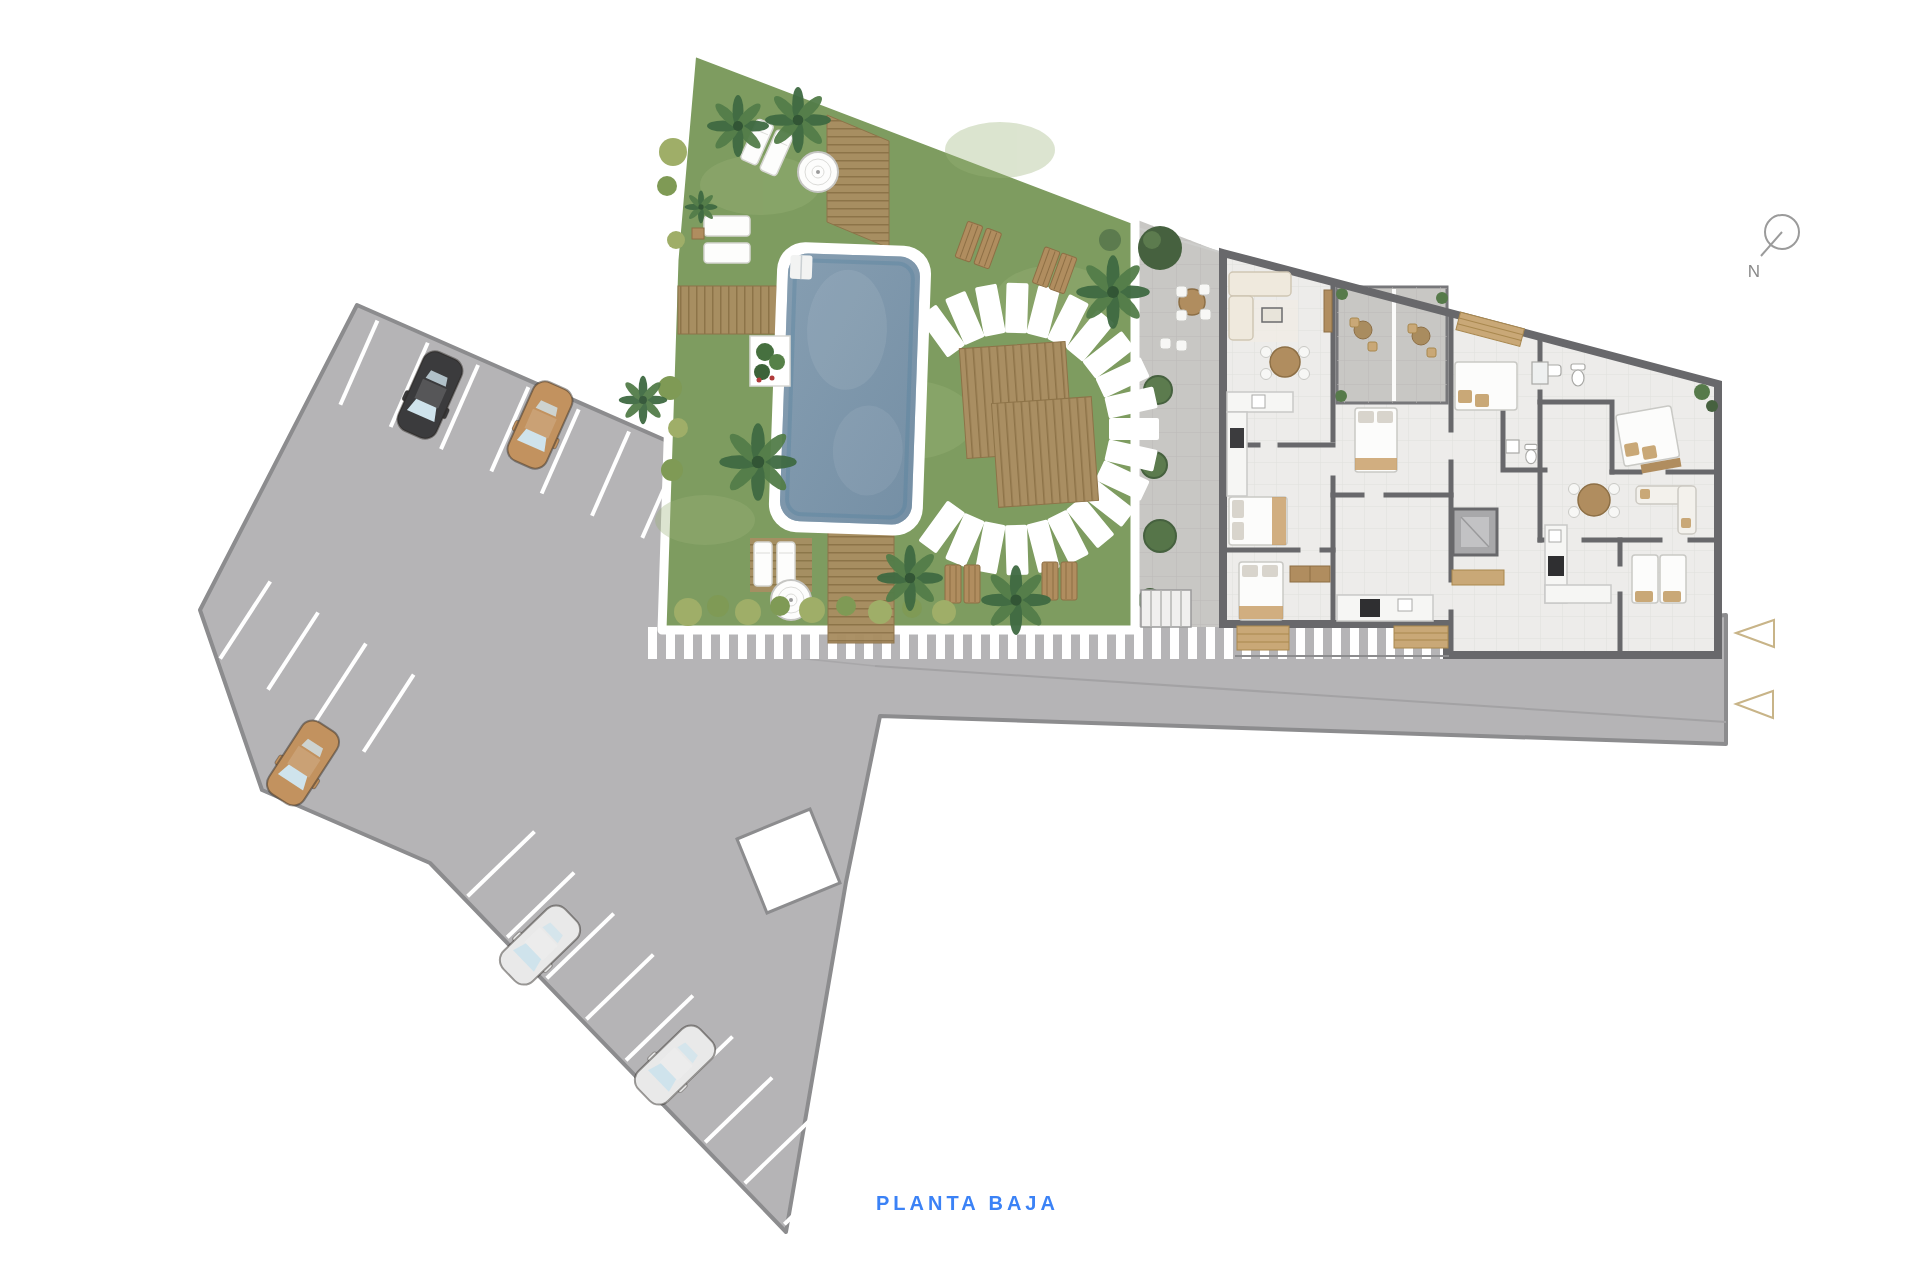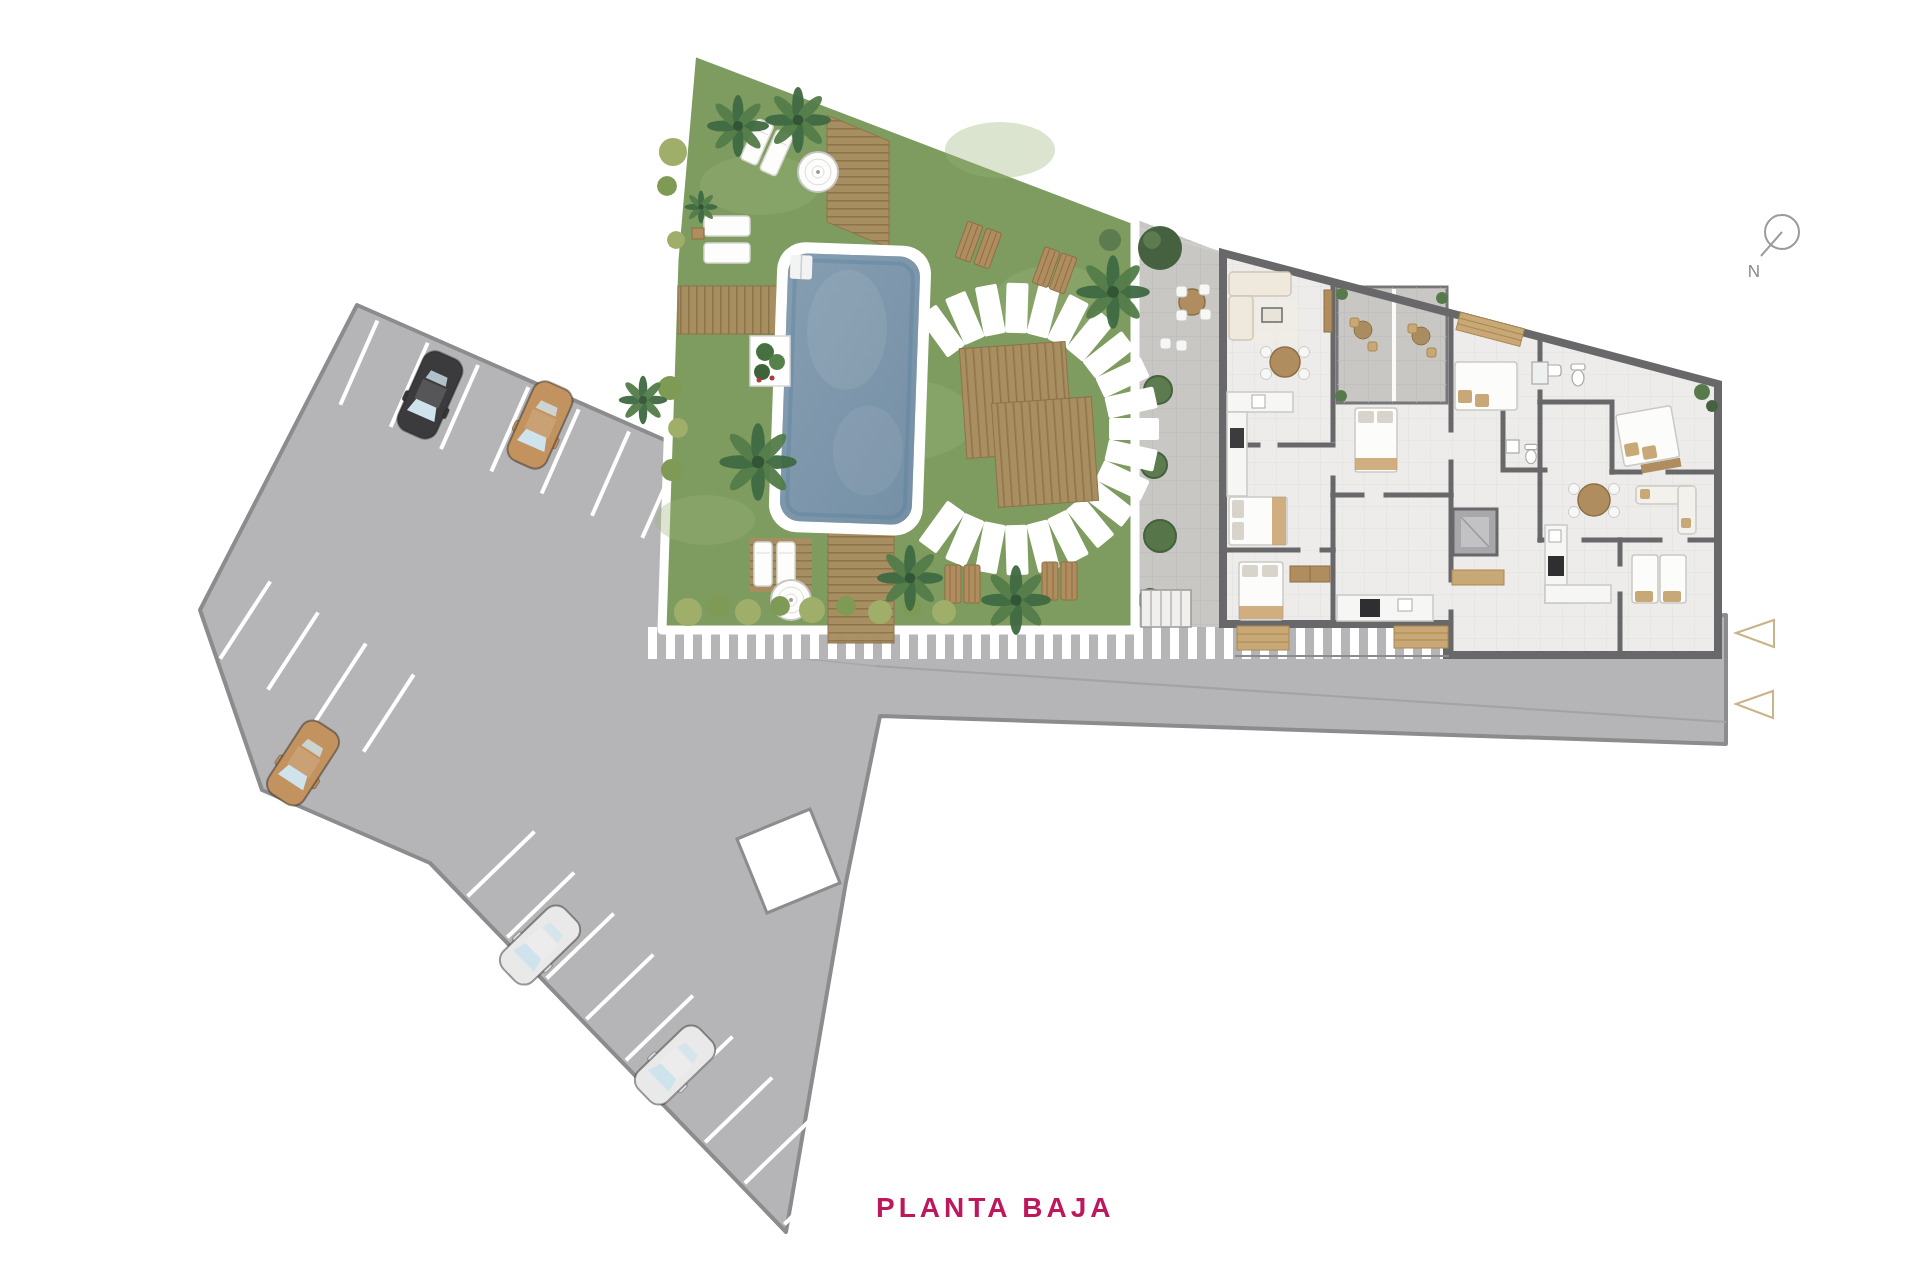--- a/index.html
+++ b/index.html
@@ -1,20 +1,20 @@
 <!DOCTYPE html>
 <html><head>
 <meta charset="utf-8">
 <style>
   html,body{margin:0;padding:0;background:#ffffff;}
   .page{position:relative;width:1920px;height:1280px;background:#ffffff;overflow:hidden;
         font-family:"Liberation Sans", sans-serif;}
   .page svg{position:absolute;left:0;top:0;}
-  .plan-title{position:absolute;left:876px;top:1192px;font-size:28px;font-weight:bold;
-        letter-spacing:4px;color:#be185d;white-space:nowrap;}
+  .plan-title{position:absolute;left:876px;top:1192px;font-size:20px;font-weight:bold;
+        letter-spacing:4px;color:#3b82f6;white-space:nowrap;}
 </style>
 </head>
 <body>
 
 <div class="page">
 <svg width="1920" height="1280" viewBox="0 0 1920 1280">
   <defs>
     <pattern id="stripes" width="18" height="34" patternUnits="userSpaceOnUse">
       <rect x="0" y="0" width="9" height="34" fill="#ffffff"></rect>
     </pattern>

